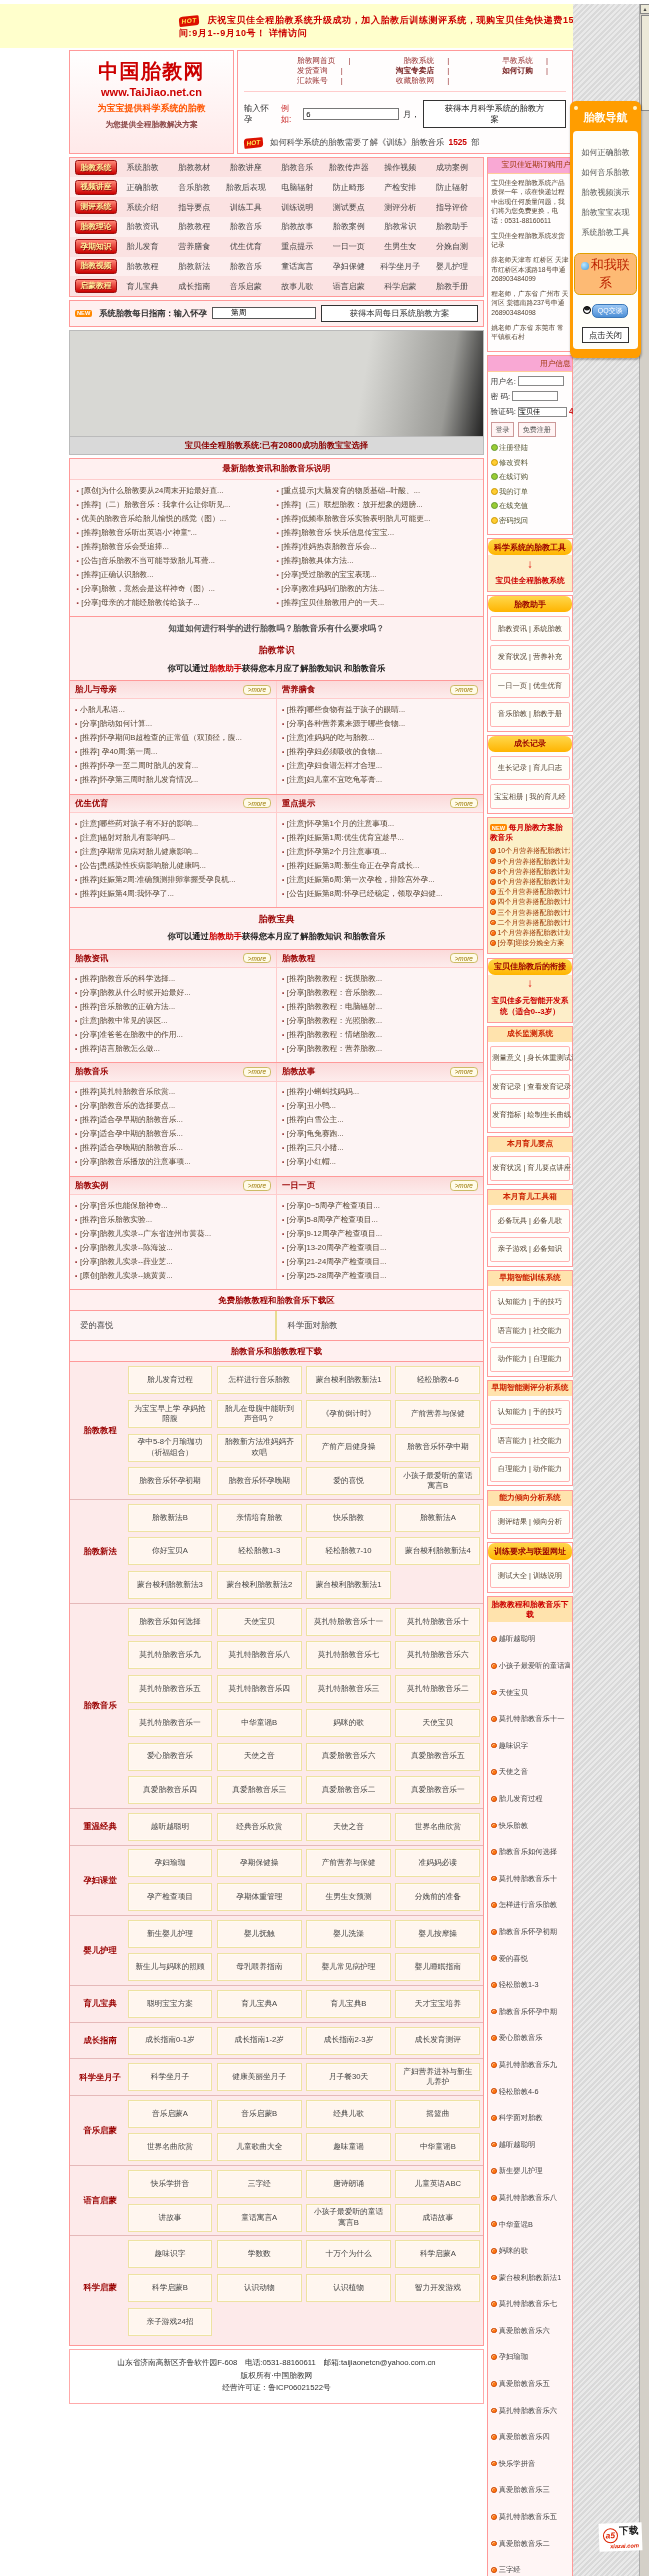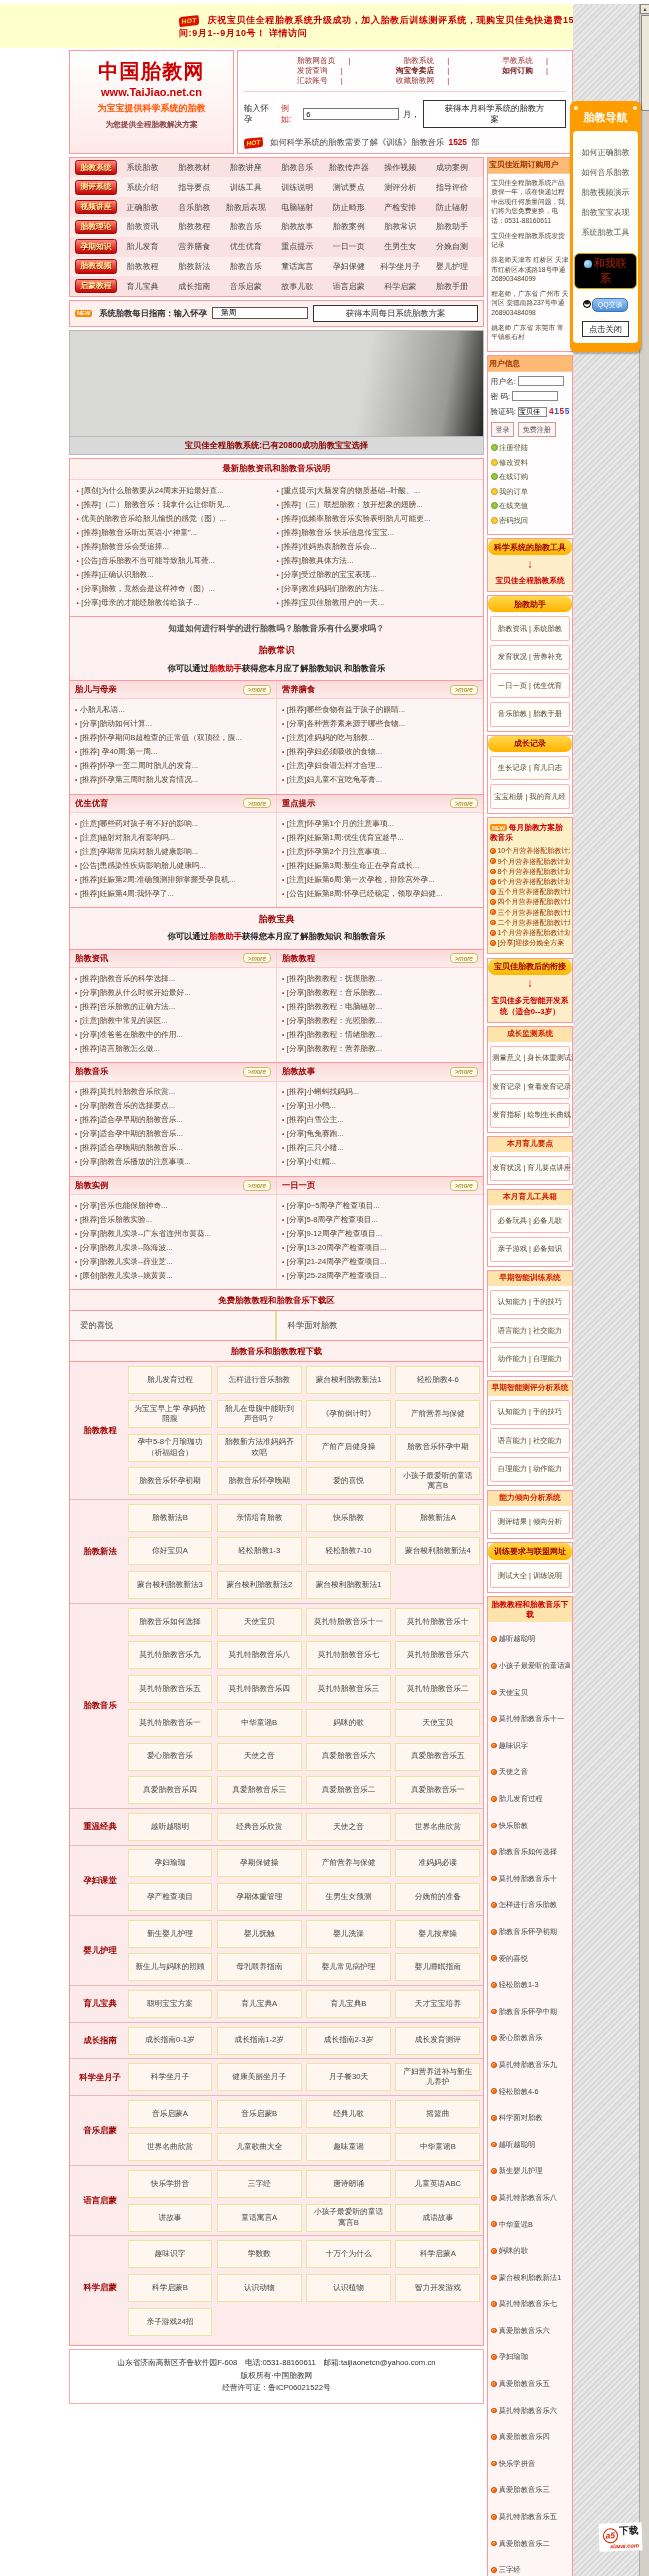--- a/index.html
+++ b/index.html
@@ -53,29 +53,29 @@
   .menu-row { display:flex; align-items:center; padding:2.6px 5.1px; }
   .menu-row:nth-child(odd){ background:#fbe2e2; }
   .menu-label { background:linear-gradient(#ff8877,#cc0000); border:0.6px solid #991111; border-radius:2.6px;
     color:#ffee99; font-weight:bold; font-size:7.7px; padding:1.3px 4.5px; white-space:nowrap;
     text-shadow:0.6px 0.6px 0 #881111; }
   .menu-links { display:flex; flex:1; }
   .menu-links a { flex:1; font-size:8px; color:#444; text-decoration:none; text-align:center; }
 
   
   .sb-box { border:0.6px solid #ff9999; background:#fffdfd; margin-bottom:3.2px; }
-  .sb-title-yellow { background:#fdba74; border-bottom:0.6px solid #ffcc99; color:#993300; font-weight:bold;
-    font-size:7.7px; text-align:left; padding:2.6px 1.3px; }
+  .sb-title-yellow { background:#f9a8d4; border-bottom:0.6px solid #ffcc99; color:#993300; font-weight:normal;
+    font-size:7.7px; text-align:right; padding:2.6px 1.3px; }
   .order-body { font-size:6.7px; color:#554433; line-height:9.6px; padding:3.8px 3.2px; }
   .order-body p { margin-bottom:5.1px; }
 
   .user-body { padding:3.8px 2.6px; font-size:7.7px; color:#333; }
   .user-row { margin-bottom:4.5px; white-space:nowrap; }
   .user-row input { width:46px; height:10.2px; border:0.6px solid #888; font-size:7px; }
-  .user-row input.cap { width:29px; }
+  .user-row input.cap { width:49px; }
   .cap-code { font-weight:bold; font-size:8.3px; letter-spacing:0.6px; }
   .cap-code span:nth-child(odd){ color:#cc2222; } .cap-code span:nth-child(even){ color:#3355cc; }
   .user-btns { margin:5.1px 0 6.4px; display:flex; gap:3.8px; }
   .user-btns button { border:0.6px solid #cc9999; background:#fff4f4; font-size:7px; padding:1.3px 3.8px; color:#555;}
   .user-links div { margin:3.8px 0; display:flex; gap:5.1px;flex-direction:column; }
   .user-links a { font-size:7.3px; color:#555533; text-decoration:none; }
   .ic { display:inline-block; width:7px; height:7px; border-radius:50%; margin-right:1.3px; vertical-align:-0.6px;}
   .ic-g { background:#9c3; border:0.6px solid #693; } .ic-y { background:#fc3; border:0.6px solid #c90; }
 
   .sb-gold { background:linear-gradient(#ffd84d,#ffb400); color:#990000; font-weight:bold; font-size:8px;
@@ -95,21 +95,21 @@
     border:0.6px solid #cc4400; margin-right:1.9px; vertical-align:-0.6px;
     box-shadow:inset 0.6px 0.6px 0 #ffd0a0; }
   .dl-list { background:#fff5f5; padding:3.8px 1.9px; }
   .dl-title { color:#cc0000; font-weight:bold; font-size:7.7px; text-align:center; padding:2.6px 0;
     background:#ffe3ad; margin:-3.8px -1.9px 3.8px; }
   .dl-item { font-size:7.3px; color:#444; padding:8.3px 0 8.3px 1.3px; white-space:nowrap; overflow:hidden; }
 
   
   .daily-bar { border:0.6px solid #ff9999; background:#fff0f0; margin-top:3.2px; padding:3.8px 5.1px;
     display:flex; align-items:center; gap:5.1px; font-size:8.3px; font-weight:bold; color:#333; }
-  .daily-bar input { width:96px; height:12px; border:0.6px solid #555; font-size:7.7px; padding:0 8px;}
+  .daily-bar input { width:104px; height:12px; border:0.6px solid #555; font-size:7.7px; padding:0 18px;}
   .daily-btn { border:0.6px solid #333; background:#fff; font-size:8.3px; padding:1.9px 6.4px; flex:1; text-align:center; font-weight:normal;}
 
   
   .flash { margin-top:3.2px; height:107px; background:linear-gradient(100deg,#d8d8d4 70%,#9a9a96 90%,#222 100%); border:0.6px solid #bbb; }
   .flash-cap { background:#d9d9d9; border:0.6px solid #bbb; border-top:none; text-align:center;
     font-size:8.3px; font-weight:bold; color:#8b0000; padding:3.2px 0; }
 
   
   .panel { border:0.6px solid #ff9999; background:#fdf4f4; margin-top:2.6px; }
   .panel-title { text-align:center; font-weight:bold; font-size:8.3px; color:#990000; padding:4.5px 0;
@@ -154,22 +154,22 @@
 
   
   .float-nav { position:absolute; left:570px; top:97px; width:71px; background:#ff9d00;
     border-radius:6.4px; padding:2.6px 2.6px 9px; box-shadow:0.6px 1.3px 1.9px rgba(0,0,0,.25); }
   .float-title { color:#fff; font-size:11px; font-weight:bold; text-align:center; padding:6.4px 0; position:relative;}
   .float-title::before,.float-title::after { content:""; position:absolute; top:2.6px; width:3.8px; height:3.8px;
     border-radius:50%; background:#fff4cc; }
   .float-title::before{ left:1.3px; } .float-title::after{ right:1.3px; }
   .float-body { background:#fffef8; border-radius:3.8px; padding:6.4px 1.9px; text-align:center; }
   .float-item { display:block; font-size:8px; color:#555; text-decoration:none; margin:9px 0; }
-  .contact-pill { display:inline-block; background:#000000; border:0.6px solid #e0a000; border-radius:5.7px;
-    font-size:11px; color:#bb2200; padding:1.9px 3.8px; margin:6.4px 0 2.6px; }
+  .contact-pill { display:inline-block; background:#fdba74; border:0.6px solid #e0a000; border-radius:5.7px;
+    font-size:13px; color:#bb2200; padding:1.9px 3.8px; margin:6.4px 0 2.6px; }
   .blue-dot { display:inline-block; width:7.7px; height:7.7px; border-radius:50%;
     background:radial-gradient(circle at 35% 35%,#bfe8ff,#3d9be0); margin-right:1.9px; vertical-align:-1.3px;}
   .qq-pill { display:block; margin:6.4px auto 3.8px; }
   .qq-dot { display:inline-block; width:8.3px; height:8.3px; border-radius:50%; background:#222;
     box-shadow:inset 0 -2.6px 0 #fff; border:0.6px solid #000; margin-right:1.3px; vertical-align:-1.3px;}
   .qq-tag { display:inline-block; background:linear-gradient(#9cc8f5,#4d8fd6); color:#fff; font-size:7px;
     border-radius:5.1px; padding:1.3px 4.5px; border:0.6px solid #3a77b8; }
   .close-btn { display:inline-block; border:0.6px solid #333; background:#fff; font-size:8.3px; color:#222;
     padding:1.3px 5.7px; margin-top:5.1px; }
 
@@ -233,41 +233,41 @@
                 <a href="#">系统胎教</a>
                 <a href="#">胎教教材</a>
                 <a href="#">胎教讲座</a>
                 <a href="#">胎教音乐</a>
                 <a href="#">胎教传声器</a>
                 <a href="#">操作视频</a>
                 <a href="#">成功案例</a>
               </div>
             </div>
             <div class="menu-row">
+              <span class="menu-label">视频讲座</span>
+              <div class="menu-links">
+                <a href="#">正确胎教</a>
+                <a href="#">音乐胎教</a>
+                <a href="#">胎教后表现</a>
+                <a href="#">电脑辐射</a>
+                <a href="#">防止畸形</a>
+                <a href="#">产检安排</a>
+                <a href="#">防止辐射</a>
+              </div>
+            </div>
+            <div class="menu-row">
               <span class="menu-label">测评系统</span>
               <div class="menu-links">
                 <a href="#">系统介绍</a>
                 <a href="#">指导要点</a>
                 <a href="#">训练工具</a>
                 <a href="#">训练说明</a>
                 <a href="#">测试要点</a>
                 <a href="#">测评分析</a>
                 <a href="#">指导评价</a>
-              </div>
-            </div>
-            <div class="menu-row">
-              <span class="menu-label">视频讲座</span>
-              <div class="menu-links">
-                <a href="#">正确胎教</a>
-                <a href="#">音乐胎教</a>
-                <a href="#">胎教后表现</a>
-                <a href="#">电脑辐射</a>
-                <a href="#">防止畸形</a>
-                <a href="#">产检安排</a>
-                <a href="#">防止辐射</a>
               </div>
             </div>
             <div class="menu-row">
               <span class="menu-label">胎教理论</span>
               <div class="menu-links">
                 <a href="#">胎教资讯</a>
                 <a href="#">胎教教程</a>
                 <a href="#">胎教音乐</a>
                 <a href="#">胎教故事</a>
                 <a href="#">胎教案例</a>

